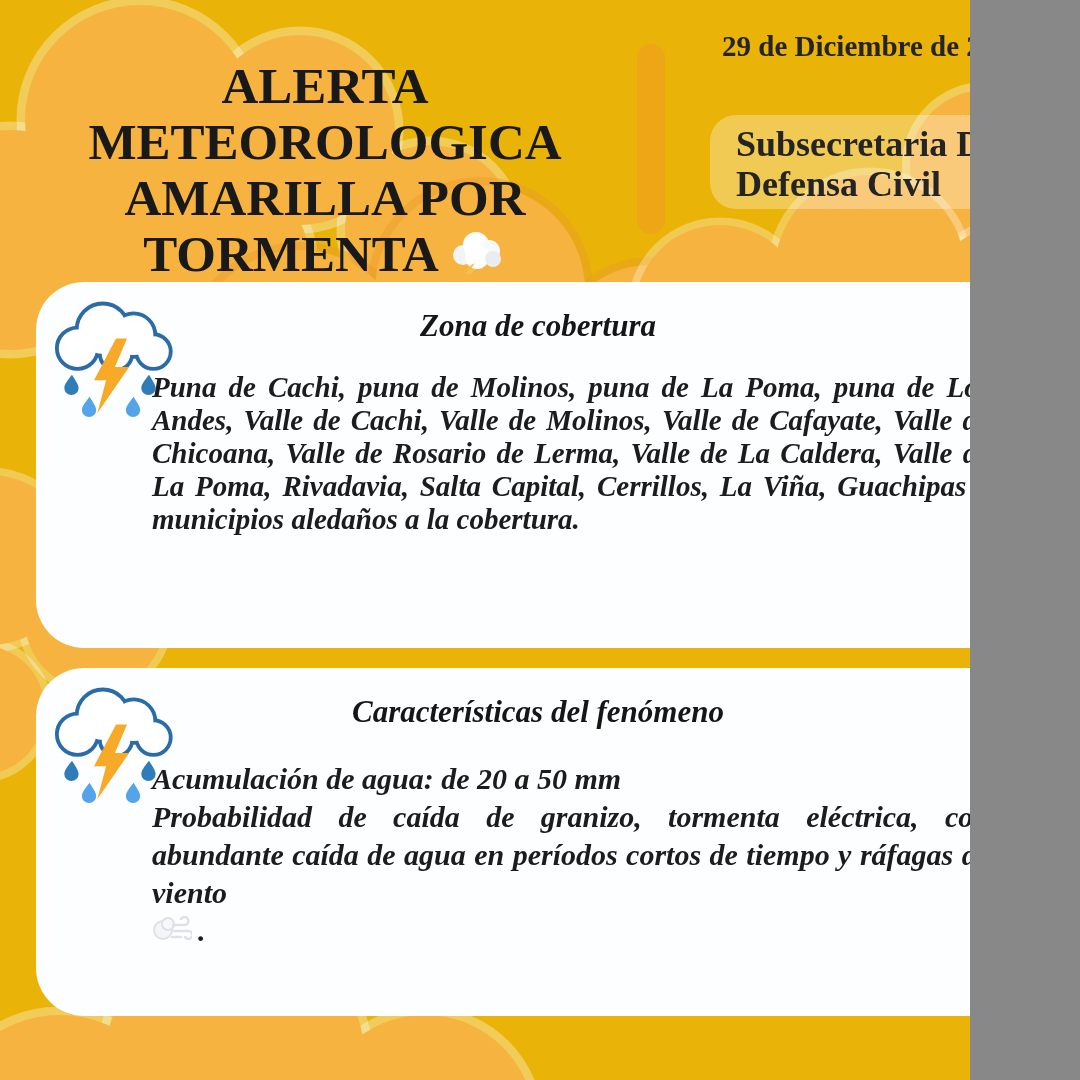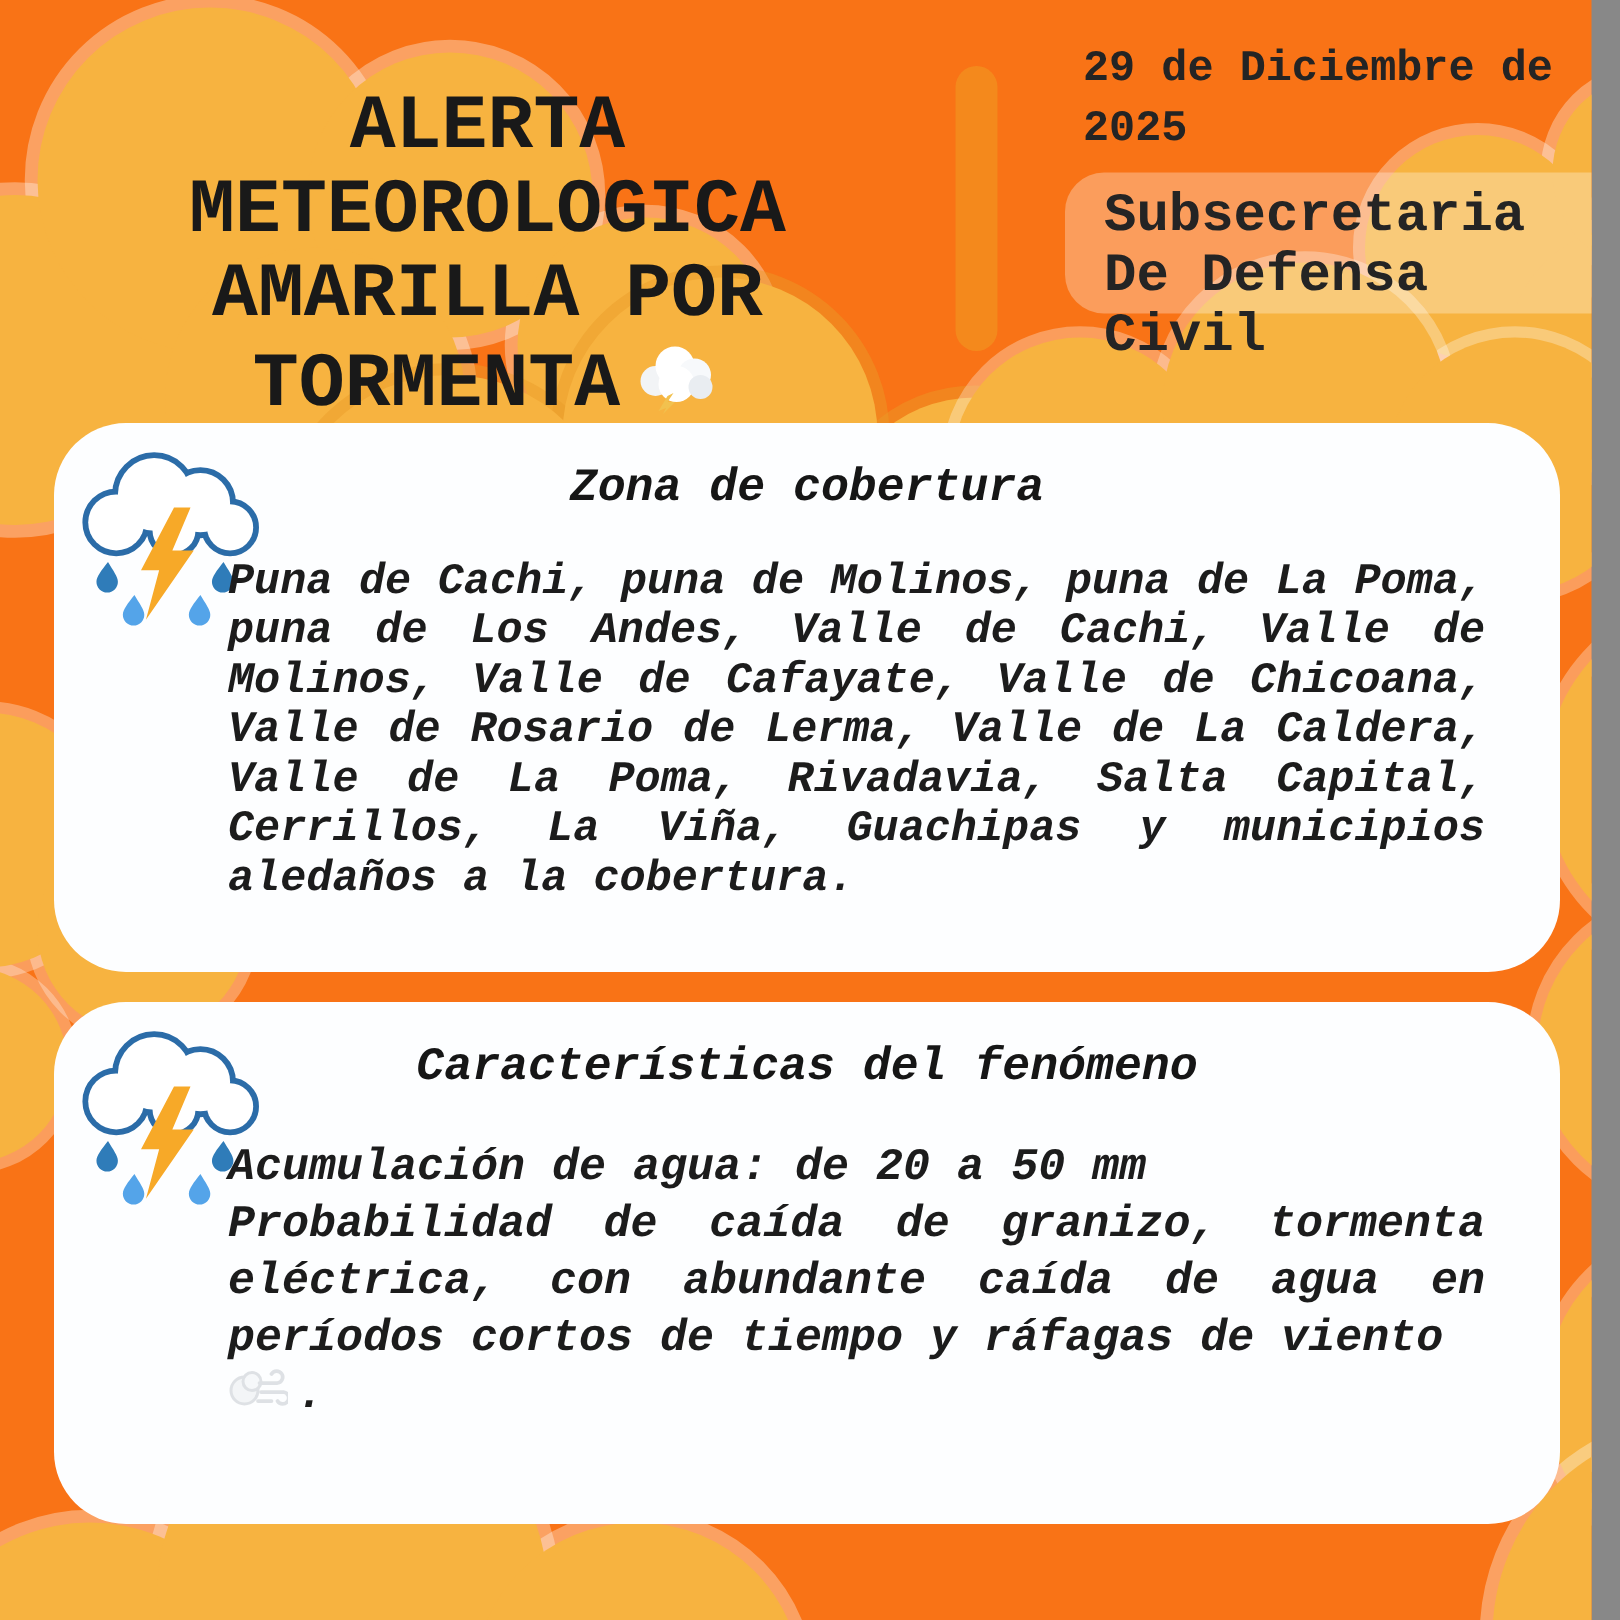--- a/index.html
+++ b/index.html
@@ -1,19 +1,19 @@
 <!DOCTYPE html>
 <html><head>
 <meta charset="utf-8">
 <style>
   html,body { margin:0; padding:0; background:#888; }
   .poster {
-    position:relative; width:1061px; height:1080px;
-    background:#f97316; overflow:hidden;
-    font-family:Liberation Mono, monospace;
+    position:relative; width:970px; height:1080px;
+    background:#eab308; overflow:hidden;
+    font-family:Liberation Serif, serif;
     color:#1d1d1f;
   }
   .bg { position:absolute; left:0; top:0; }
 
   
   .title {
     position:absolute; left:30px; top:24px; width:590px;
     text-align:center; font-weight:bold; font-size:51px; line-height:56px;
     color:#191919; z-index:2;
   }

